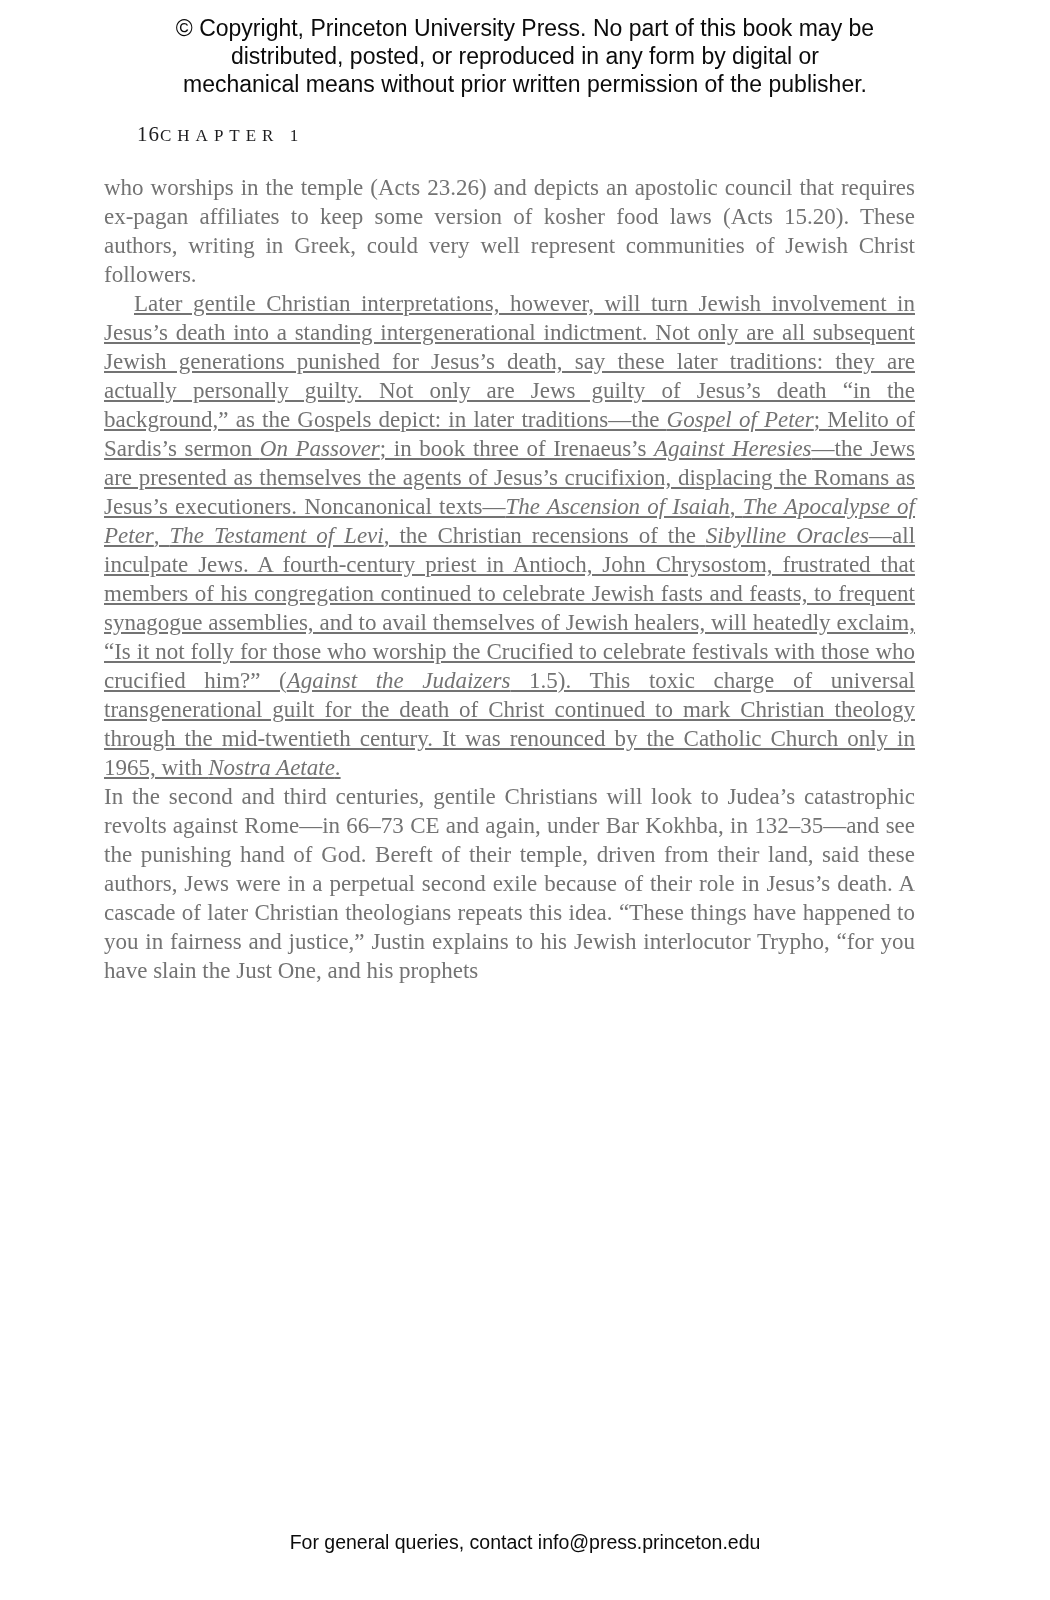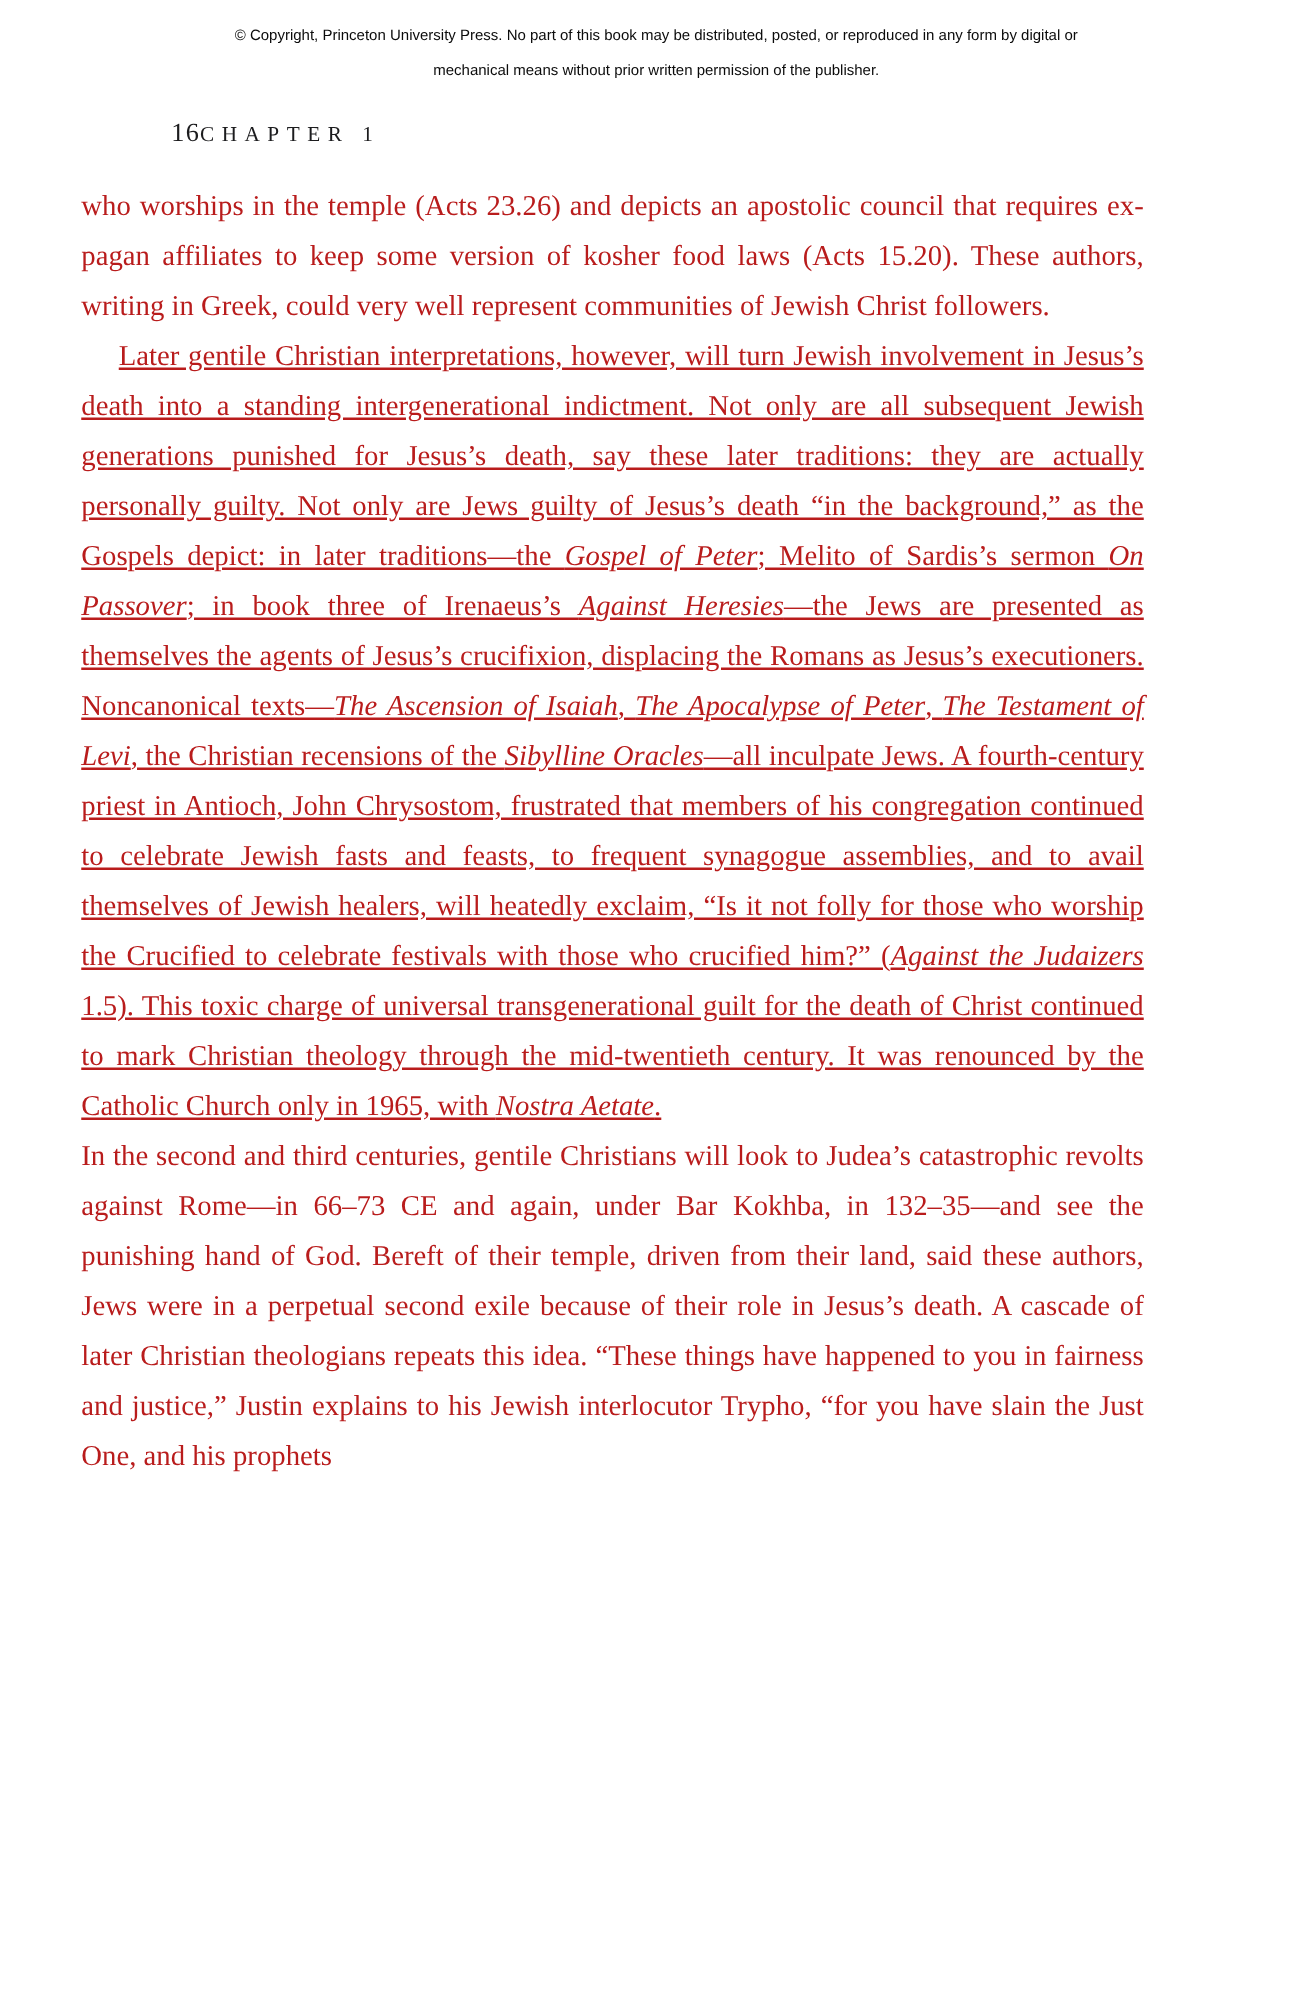--- a/index.html
+++ b/index.html
@@ -12,21 +12,21 @@
     position: relative;
     width: 1050px;
     height: 1600px;
     background: #ffffff;
     overflow: hidden;
     font-family: "Liberation Serif", serif;
     color: #1c1c1e;
   }
   .copyright {
     font-family: "Liberation Sans", sans-serif;
-    font-size: 12px;
+    font-size: 23px;
     line-height: 28px;
     text-align: center;
     max-width: 700px;
     margin: 14px auto 0;
     color: #0b0b0b;
   }
   .running-header {
     display: flex;
     align-items: baseline;
     margin: 24px 145px 0 137px;
@@ -34,25 +34,25 @@
   .page-number {
     font-size: 21px;
     letter-spacing: 1px;
   }
   .chapter-label {
     font-size: 17px;
     letter-spacing: 6px;
     font-variant: normal;
   }
   .body-text {
-    margin: 26px 135px 0 65px;
+    margin: 26px 135px 0 104px;
     font-size: 23px;
-    line-height: 40px;
+    line-height: 29px;
     text-align: justify;
-    color: #b91c1c;
+    color: #737373;
   }
   .para { margin: 0; }
   .para.indent { text-indent: 30px; text-decoration: underline; }
   .section-heading {
     font-size: 27px;
     font-weight: normal;
     text-align: center;
     text-indent: 0;
     margin: 46px 0 27px;
     letter-spacing: 0.5px;
@@ -80,14 +80,15 @@
     <span class="page-number">16</span>
     <span class="chapter-label">CHAPTER 1</span>
   </div>
 
   <div class="body-text">
       <p class="para"><span>who worships in the temple (Acts 23.26) and depicts an apostolic council that requires ex-pagan affiliates to keep some version of kosher food laws (Acts 15.20). These authors, writing in Greek, could very well represent communities of Jewish Christ followers.</span></p>
       <p class="para indent"><span>Later gentile Christian interpretations, however, will turn Jewish involvement in Jesus’s death into a standing intergenerational indictment. Not only are all subsequent Jewish generations punished for Jesus’s death, say these later traditions: they are actually personally guilty. Not only are Jews guilty of Jesus’s death “in the background,” as the Gospels depict: in later traditions—the </span><em>Gospel of Peter</em><span>; Melito of Sardis’s sermon </span><em>On Passover</em><span>; in book three of Irenaeus’s </span><em>Against Heresies</em><span>—the Jews are presented as themselves the agents of Jesus’s crucifixion, displacing the Romans as Jesus’s executioners. Noncanonical texts—</span><em>The Ascension of Isaiah</em><span>, </span><em>The Apocalypse of Peter</em><span>, </span><em>The Testament of Levi</em><span>, the Christian recensions of the </span><em>Sibylline Oracles</em><span>—all inculpate Jews. A fourth-century priest in Antioch, John Chrysostom, frustrated that members of his congregation continued to celebrate Jewish fasts and feasts, to frequent synagogue assemblies, and to avail themselves of Jewish healers, will heatedly exclaim, “Is it not folly for those who worship the Crucified to celebrate festivals with those who crucified him?” (</span><em>Against the Judaizers</em><span> 1.5). This toxic charge of universal transgenerational guilt for the death of Christ continued to mark Christian theology through the mid-twentieth century. It was renounced by the Catholic Church only in 1965, with </span><em>Nostra Aetate</em><span>.</span></p>
       <p class="para"><span>In the second and third centuries, gentile Christians will look to Judea’s catastrophic revolts against Rome—in 66–73 CE and again, under Bar Kokhba, in 132–35—and see the punishing hand of God. Bereft of their temple, driven from their land, said these authors, Jews were in a perpetual second exile because of their role in Jesus’s death. A cascade of later Christian theologians repeats this idea. “These things have happened to you in fairness and justice,” Justin explains to his Jewish interlocutor Trypho, “for you have slain the Just One, and his prophets</span></p>
     </div>
 
+  <div class="footer">For general queries, contact info@press.princeton.edu</div>
 
 </div>
 
 </body></html>

